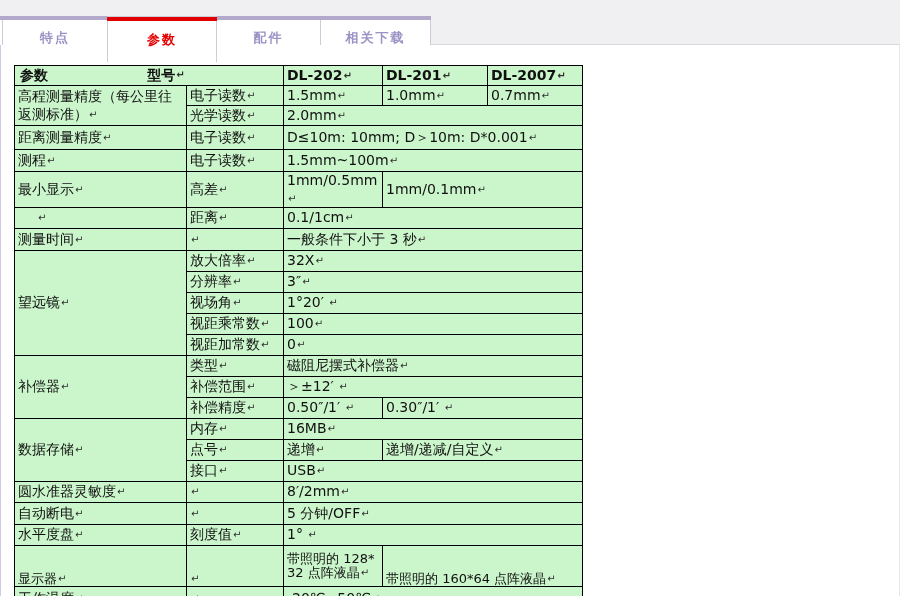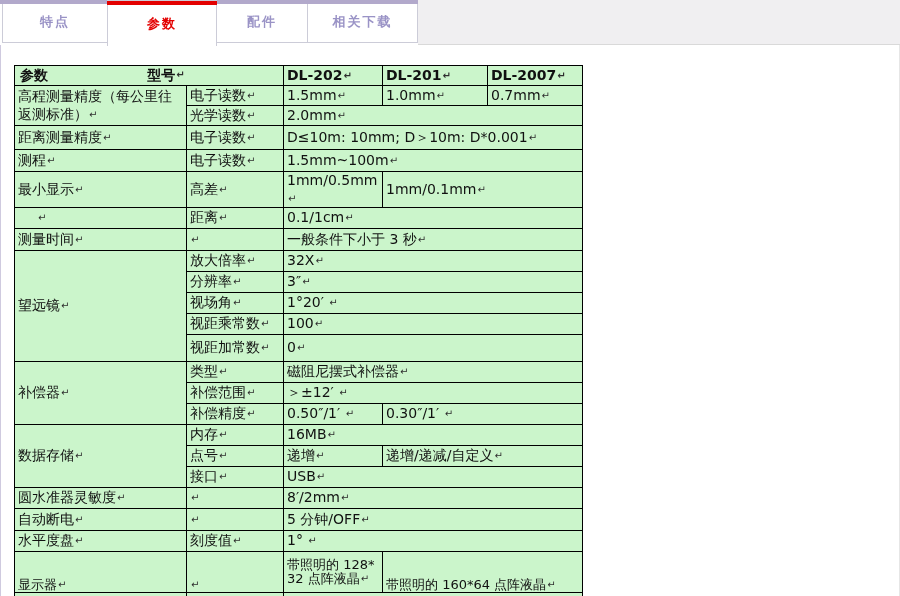--- a/index.html
+++ b/index.html
@@ -8,38 +8,38 @@
     font-family:"DejaVu Sans","Liberation Sans",sans-serif;
   }
   .page{position:relative;width:900px;height:596px;}
 
   
   .tabstrip{
     position:relative;height:45px;background:#f0eff1;
     border-bottom:1px solid #d9d9d9;box-sizing:border-box;
   }
   .tabs-wrap{
-    position:absolute;left:0;top:0;height:46px;display:flex;
+    position:absolute;left:0;top:16px;height:46px;display:flex;
     padding-left:2px;background:#fff;
   }
   .tabs-wrap::before{
     content:"";position:absolute;left:0;top:0;height:4px;width:100%;
     background:#b2a9cb;z-index:1;
   }
   .tab{
     box-sizing:border-box;position:relative;height:43px;background:#ffffff;
     border:1px solid #ccccd8;margin-left:-1px;
     display:flex;align-items:center;justify-content:center;
     font-size:13px;font-weight:bold;color:#9a93c6;letter-spacing:2px;
     cursor:pointer;z-index:0;
   }
   .tab:first-child{margin-left:0;}
   .tab:nth-child(1){width:106px;}
   .tab:nth-child(2){width:110px;}
-  .tab:nth-child(3){width:92px;}
+  .tab:nth-child(3){width:105px;}
   .tab:nth-child(4){width:111px;}
   .tab:nth-child(5){width:126px;}
   .tab.active{
     height:46px;border-bottom:none;color:#e30000;z-index:2;background:#fff;
   }
   .tab.active::before{
     content:"";position:absolute;top:0;left:-1px;right:-1px;height:4px;
     background:#e30000;z-index:3;
   }
 
@@ -153,21 +153,21 @@
             <td colspan="3" class="ac">3″<span class="pm">↵</span></td>
           </tr>
           <tr style="height: 21px;">
             <td class="al">视场角<span class="pm">↵</span></td>
             <td colspan="3" class="ac">1°20′ <span class="pm">↵</span></td>
           </tr>
           <tr style="height: 21px;">
             <td class="al">视距乘常数<span class="pm">↵</span></td>
             <td colspan="3" class="ac">100<span class="pm">↵</span></td>
           </tr>
-          <tr style="height: 27px;">
+          <tr style="height: 21px;">
             <td class="al">视距加常数<span class="pm">↵</span></td>
             <td colspan="3" class="ac">0<span class="pm">↵</span></td>
           </tr>
           <tr style="height: 21px;">
             <td rowspan="3" class="ac">补偿器<span class="pm">↵</span></td>
             <td class="al">类型<span class="pm">↵</span></td>
             <td colspan="3" class="ac">磁阻尼摆式补偿器<span class="pm">↵</span></td>
           </tr>
           <tr style="height: 21px;">
             <td class="al">补偿范围<span class="pm">↵</span></td>

